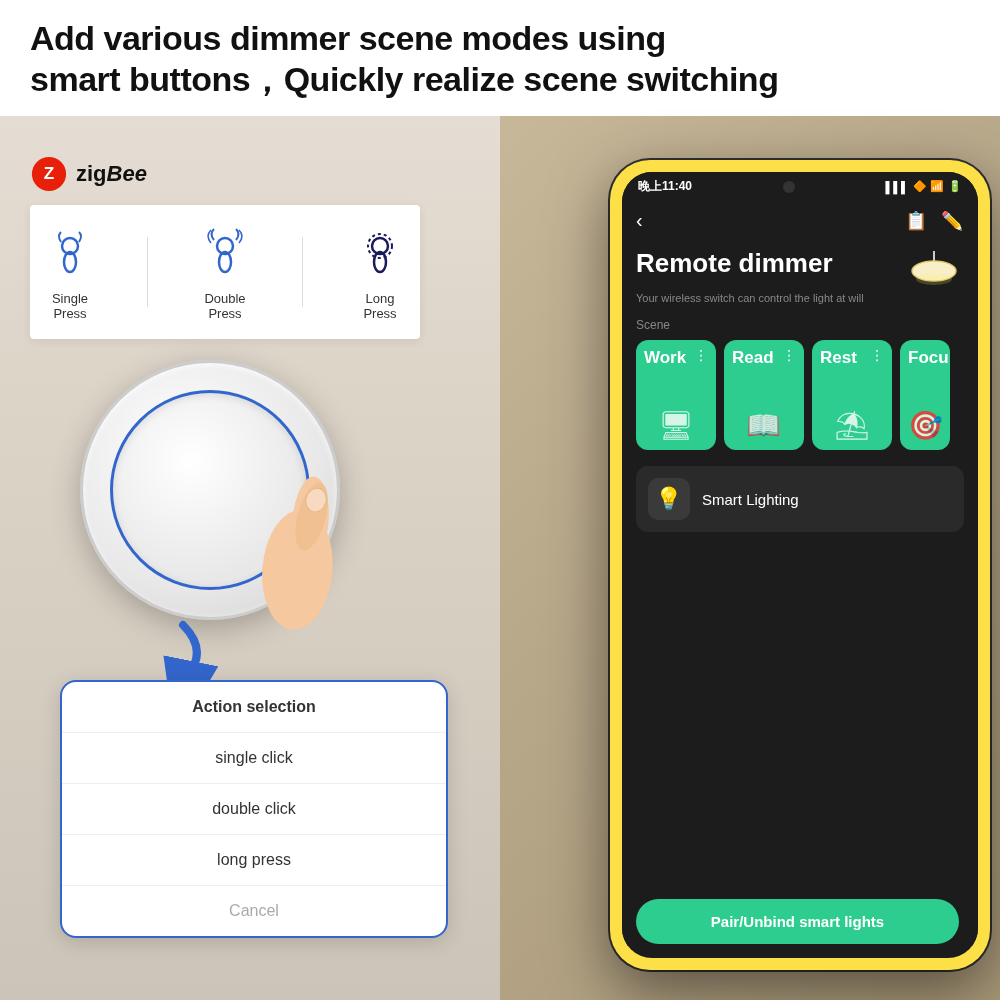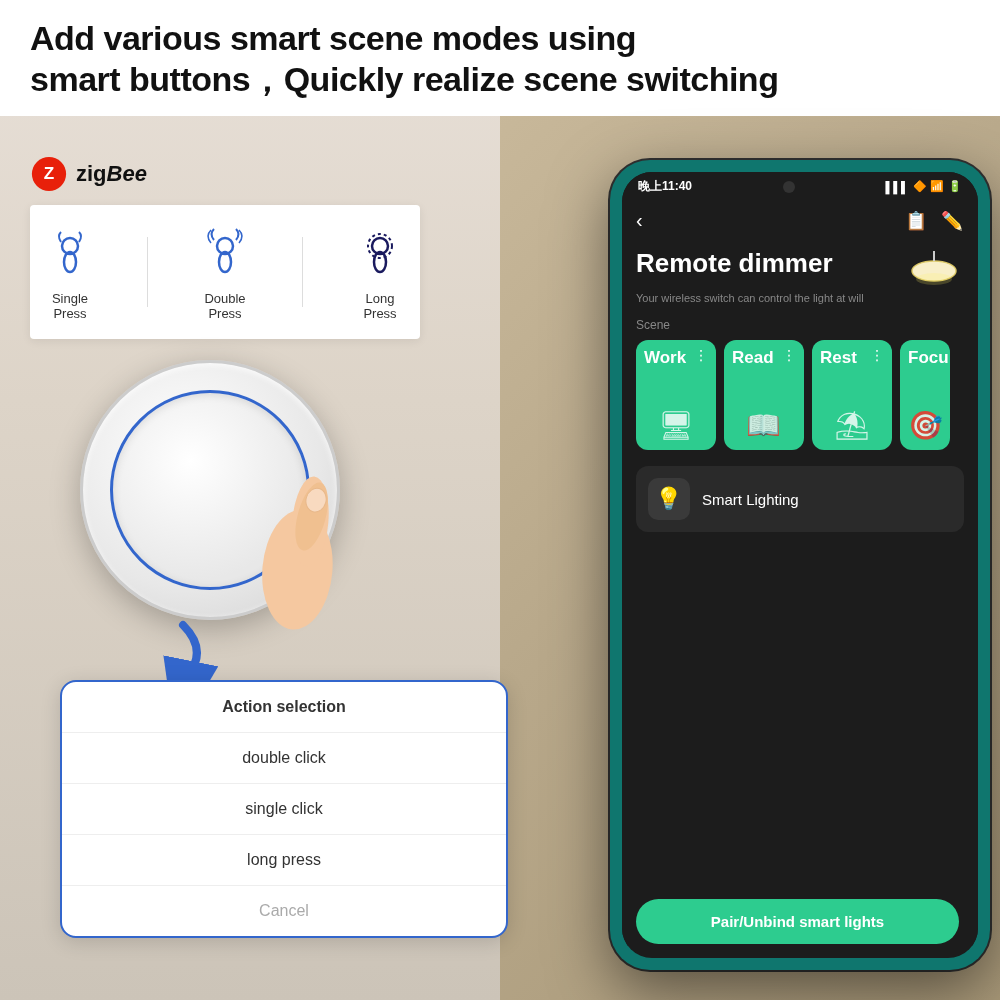--- a/index.html
+++ b/index.html
@@ -143,21 +143,21 @@
       align-items: center;
       justify-content: center;
       box-shadow: inset 0 2px 8px rgba(0,0,0,0.1);
     }
 
     
     .action-popup {
       position: absolute;
       top: 680px;
       left: 60px;
-      width: 448px;
+      width: 388px;
       background: white;
       border-radius: 16px;
       border: 2px solid #3366cc;
       overflow: hidden;
       z-index: 15;
       box-shadow: 0 4px 20px rgba(0,0,0,0.15);
     }
 
     .action-popup-header {
       text-align: center;
@@ -193,21 +193,21 @@
       top: 160px;
       right: 10px;
       width: 380px;
       height: 810px;
       z-index: 20;
     }
 
     .phone-outer {
       width: 100%;
       height: 100%;
-      background: #0f766e;
+      background: #fde047;
       border-radius: 40px;
       padding: 12px;
       box-shadow: 0 20px 60px rgba(0,0,0,0.5), 0 0 0 2px #333;
       position: relative;
     }
 
     .phone-screen {
       width: 100%;
       height: 100%;
       background: #1c1c1c;
@@ -429,21 +429,21 @@
 
   </style>
 </head>
 <body>
 
 <div class="background"></div>
 <div class="wall-left"></div>
 
 <div class="header-area">
   <div class="header-title">
-    <span>Add various smart scene modes using</span><br>
+    <span>Add various dimmer scene modes using</span><br>
     <span>smart buttons，Quickly realize scene switching</span>
   </div>
 </div>
 
 <div class="zigbee-area">
   <svg class="zigbee-logo" viewBox="0 0 40 40">
     <circle cx="20" cy="20" r="18" fill="#e8200a"></circle>
     <text x="20" y="25" text-anchor="middle" font-size="18" font-weight="bold" fill="white">Z</text>
   </svg>
   <span style="font-size:22px;font-weight:bold;color:#111;">
@@ -523,22 +523,22 @@
       <marker id="arrowhead" markerWidth="10" markerHeight="7" refX="5" refY="3.5" orient="auto">
         <polygon points="0 0, 10 3.5, 0 7" fill="#3366cc"></polygon>
       </marker>
     </defs>
     <path d="M35 5 Q60 30 40 55 L35 80" stroke="#3366cc" stroke-width="8" fill="none" marker-end="url(#arrowhead)" stroke-linecap="round"></path>
   </svg>
 </div>
 
 <div class="action-popup">
   <div class="action-popup-header">Action selection</div>
+  <div class="action-popup-item">single click</div>
   <div class="action-popup-item">double click</div>
-  <div class="action-popup-item">single click</div>
   <div class="action-popup-item">long press</div>
   <div class="action-popup-cancel">Cancel</div>
 </div>
 
 <div class="phone-mockup">
   <div class="phone-outer">
     <div class="phone-screen">
 
       <div class="status-bar">
         <span class="status-time">晚上11:40</span>

